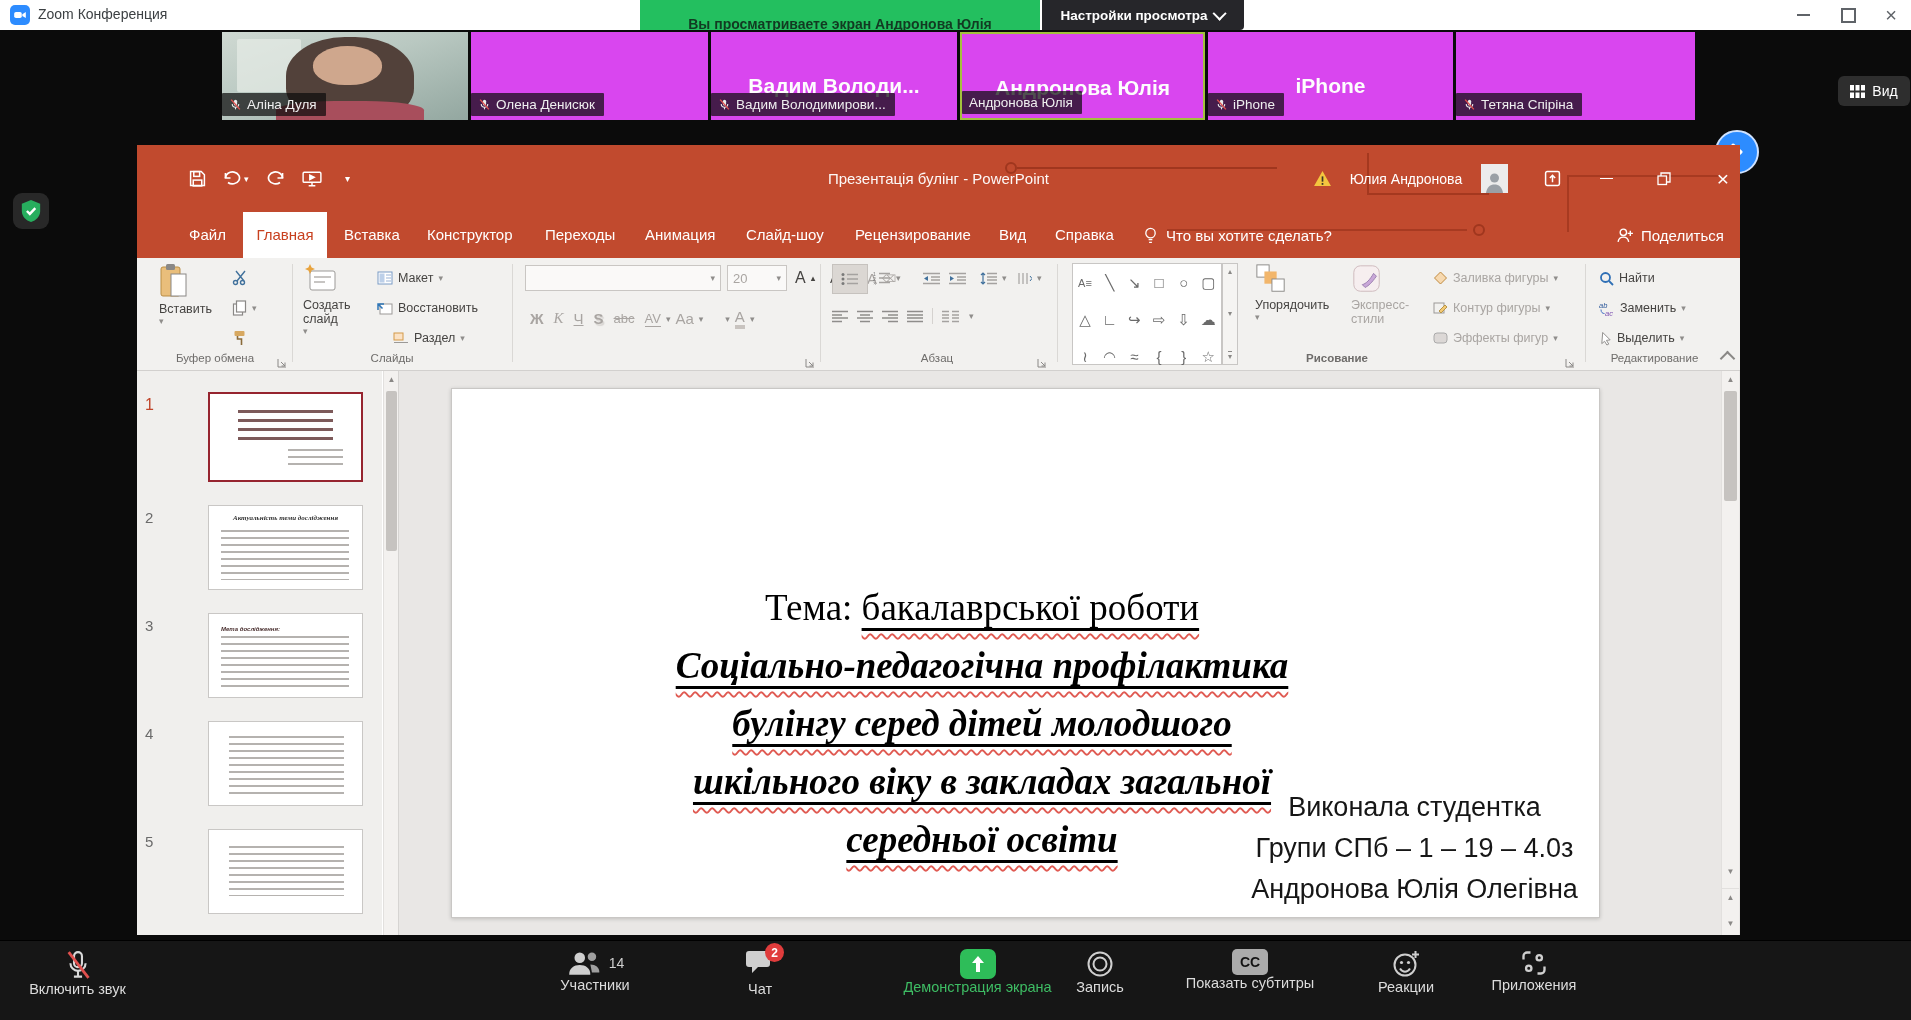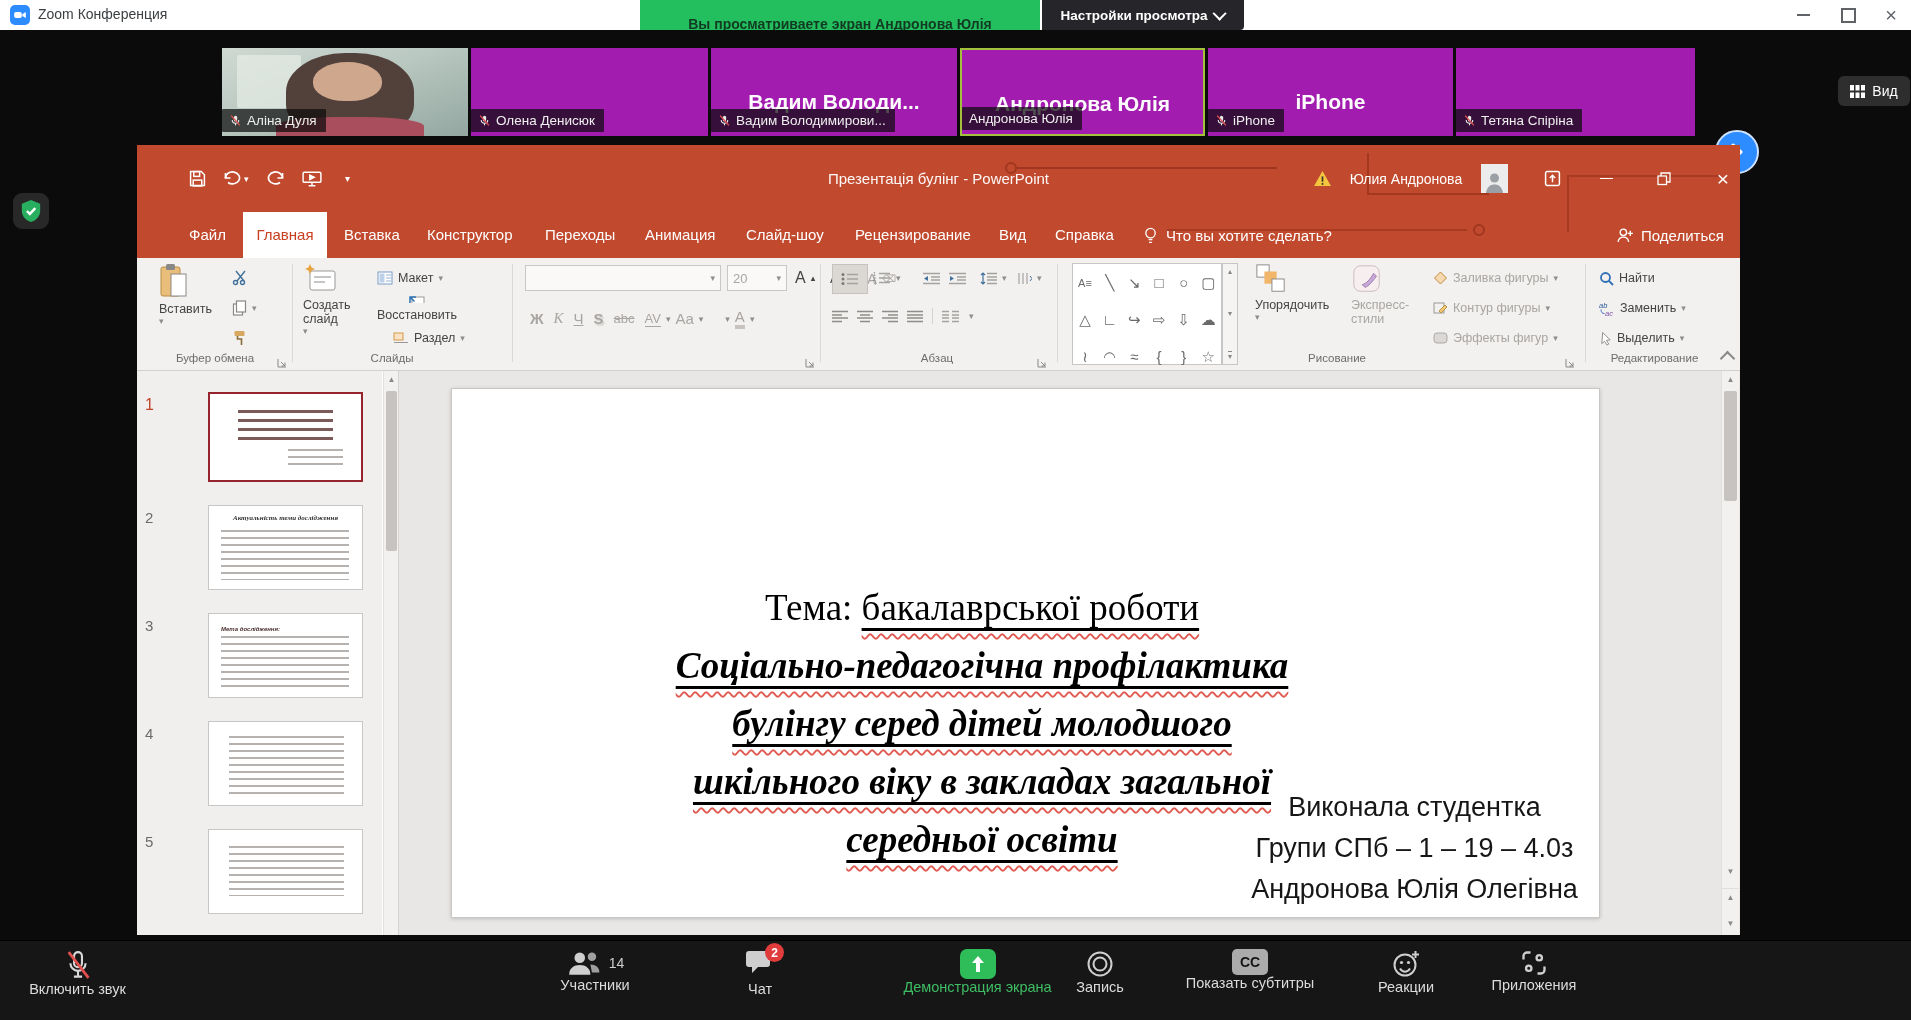--- a/index.html
+++ b/index.html
@@ -11,21 +11,21 @@
   .zlogo{position:absolute;left:10px;top:5px;width:20px;height:20px;background:#2D8CFF;border-radius:5px;display:flex;align-items:center;justify-content:center;}
   .ztitle-text{position:absolute;left:38px;top:6px;font-size:14px;color:#3c4043;}
   .banner{position:absolute;left:640px;top:0;width:400px;height:48px;background:#23BF5F;color:#123a22;font-weight:bold;font-size:14px;display:flex;align-items:center;justify-content:center;}
   .vset{position:absolute;left:1042px;top:0;width:202px;height:30px;background:#26262a;color:#fff;font-weight:bold;font-size:13.5px;display:flex;align-items:center;justify-content:center;gap:8px;border-radius:0 0 4px 0;cursor:pointer;}
   .chev{display:inline-block;width:8px;height:8px;border-left:2px solid currentColor;border-bottom:2px solid currentColor;transform:rotate(-45deg) translateY(-2px);}
   .chev-up{display:inline-block;width:9px;height:9px;border-left:2px solid #bdbdbd;border-top:2px solid #bdbdbd;transform:rotate(45deg);}
   .wc{position:absolute;top:0;height:30px;width:40px;display:flex;align-items:center;justify-content:center;color:#5f6368;cursor:pointer;}
 
   
   .strip{position:absolute;left:0;top:30px;width:1911px;height:115px;background:#0b0b0b;}
-  .tile{position:absolute;top:18px;height:88px;background:#a21caf;box-sizing:border-box;}
+  .tile{position:absolute;top:2px;height:88px;background:#d946ef;box-sizing:border-box;}
   .tile.active{border:2px solid #A3C13D;}
   .bigname{position:absolute;left:0;right:0;top:42px;text-align:center;color:#fdfdfd;font-weight:bold;font-size:21px;white-space:nowrap;overflow:hidden;}
   .plabel{position:absolute;left:0;bottom:4px;background:rgba(12,12,12,.72);color:#efefef;font-size:13.5px;padding:4px 9px 4px 7px;display:flex;align-items:center;gap:5px;border-radius:1px;white-space:nowrap;}
   .vid-art{position:absolute;inset:0;overflow:hidden;background:linear-gradient(160deg,#cfd9d2 0%,#b9c8c1 45%,#93a7a0 100%);}
   .vid-win{position:absolute;left:6%;top:8%;width:26%;height:60%;background:#e7ece7;opacity:.7;border-radius:2px;}
   .vid-hair{position:absolute;left:26%;top:6%;width:52%;height:96%;background:#52413a;border-radius:46% 46% 40% 40%;}
   .vid-face{position:absolute;left:37%;top:16%;width:28%;height:44%;background:#cfa78d;border-radius:50% 50% 46% 46%;}
   .vid-body{position:absolute;left:22%;top:78%;width:60%;height:26%;background:#a84e5c;border-radius:40% 40% 0 0;}
   .next-btn{position:absolute;left:1715px;top:100px;width:44px;height:44px;border-radius:50%;background:#2D8CFF;border:2px solid #cfe2ff;box-sizing:border-box;display:flex;align-items:center;justify-content:center;cursor:pointer;}
   .view-btn{position:absolute;left:1838px;top:46px;width:72px;height:30px;background:#2e2e2e;border-radius:6px;color:#fff;font-size:14px;display:flex;align-items:center;justify-content:center;gap:7px;cursor:pointer;}
@@ -376,21 +376,21 @@
       </div>
       <div class="mini" style="left:240px;top:6px;">
         <svg width="16" height="14">
             <rect x="1" y="1" width="14" height="12" fill="#fff" stroke="#7a9cc6"></rect>
             <rect x="2.5" y="2.5" width="5" height="9" fill="#BDD0E9"></rect>
             <path d="M9 4h5M9 7h5M9 10h5" stroke="#9ab3d5"></path>
           </svg>
         <span>Макет</span>
           <span class="dd">▾</span>
       </div>
-      <div class="mini" style="left:240px;top:36px;flex-direction:column;">
+      <div class="mini" style="left:240px;top:36px;">
         <svg width="16" height="14">
             <rect x="3" y="3" width="12" height="10" fill="#fff" stroke="#9b9997"></rect>
             <path d="M1 9V3h6M1 3l4.5 4.5" fill="none" stroke="#2E75B6" stroke-width="1.5"></path>
           </svg>
         <span>Восстановить</span>
       </div>
       <div class="mini" style="left:256px;top:66px;">
         <svg width="16" height="14">
             <rect x="1" y="2" width="9" height="7" fill="#FBE2C5" stroke="#D49A49"></rect>
             <path d="M1 11.5h14" stroke="#9b9997"></path>
@@ -563,21 +563,21 @@
         <span>Контур фигуры</span>
           <span class="dd">▾</span>
       </div>
       <div class="mini gray" style="left:1296px;top:66px;">
         <svg width="15" height="14">
             <rect x="1" y="2" width="13" height="10" rx="3" fill="#DCD8D6" stroke="#aaa"></rect>
           </svg>
         <span>Эффекты фигур</span>
           <span class="dd">▾</span>
       </div>
-      <div class="grp-lbl" style="left:1120px;width:160px;">Рисование</div>
+      <div class="grp-lbl" style="left:1120px;width:160px;font-weight:bold;">Рисование</div>
       <div class="launcher" style="left:1428px;">
         <svg width="10" height="10" fill="none" stroke="#8a8886">
             <path d="M1 1v8h8M4 4l4 4M8 4.5V8H4.5"></path>
           </svg>
       </div>
       <div class="rsep" style="left:1448px;"></div>
 
       <div class="mini" style="left:1462px;top:6px;">
         <svg width="15" height="15" viewBox="0 0 15 15" fill="none" stroke="#2F6FB5" stroke-width="1.8">
             <circle cx="6.5" cy="6.5" r="4.5"></circle>

